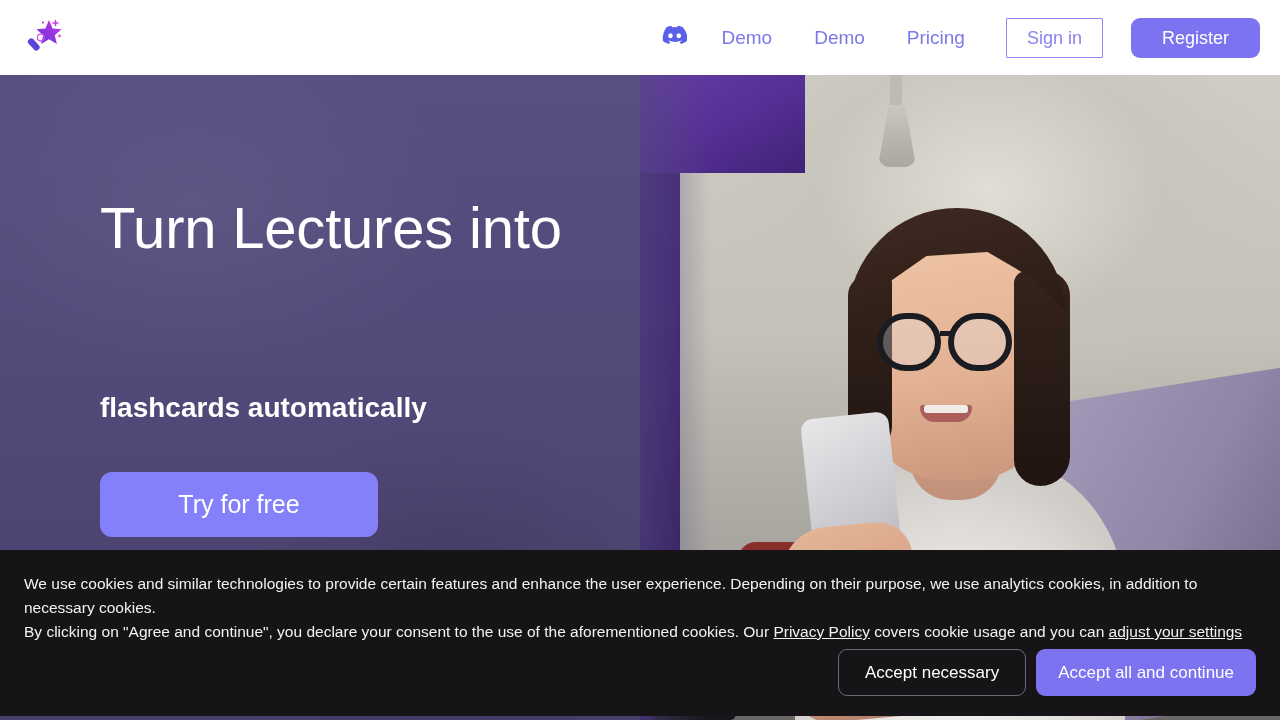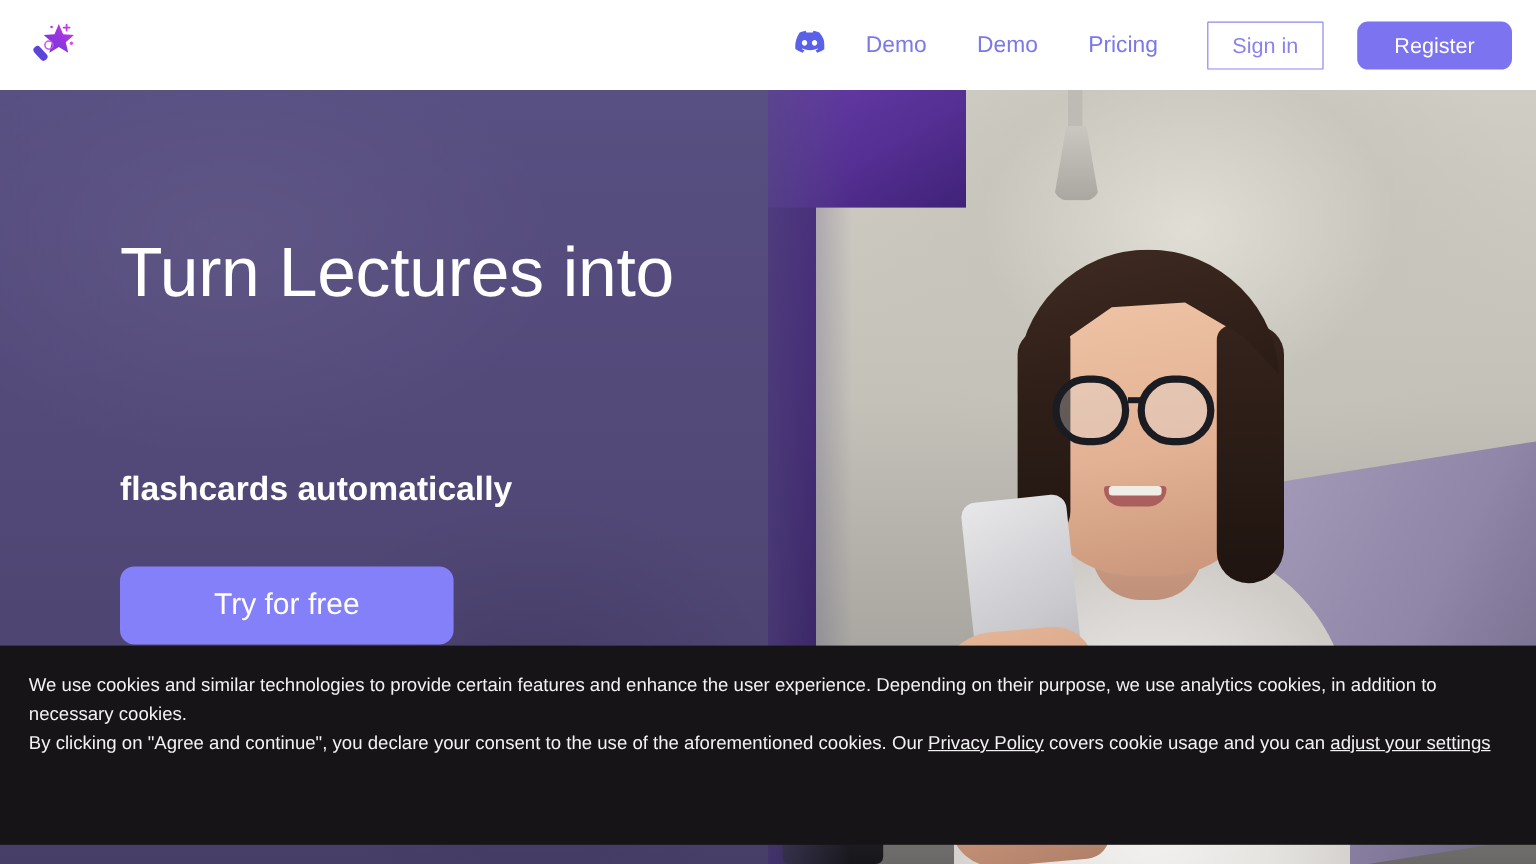--- a/index.html
+++ b/index.html
@@ -283,21 +283,21 @@
   .feature-item {
     display: flex; align-items: center; gap: 12px;
     margin-bottom: 13px;
     color: #ffffff;
     font-size: 22px;
   }
   .check-icon { flex: 0 0 auto; display: flex; }
 
   
   .cookie-banner {
-    position: absolute; left: 0; bottom: 16px;
+    position: absolute; left: 0; bottom: 4px;
     width: 1280px; height: 166px;
     background: #171418;
     z-index: 50;
     padding: 22px 24px 0 24px;
   }
   .cookie-text {
     color: #f2f2f2;
     font-size: 15.5px;
     line-height: 24px;
     max-width: 1232px;
@@ -451,15 +451,19 @@
       </div>
     </div>
   </div>
 
   <div class="cookie-banner">
     <div class="cookie-text">
       <p>We use cookies and similar technologies to provide certain features and enhance the user experience. Depending on their purpose, we use analytics cookies, in addition to necessary cookies.</p>
       <p><span>By clicking on "Agree and continue", you declare your consent to the use of the aforementioned cookies. Our </span><a class="cookie-link" href="#">Privacy Policy</a><span> covers cookie usage and you can </span><a class="cookie-link" href="#">adjust your settings</a></p>
     </div>
 
+    <div class="cookie-actions">
+      <button class="btn-accept-nec">Accept necessary</button>
+      <button class="btn-accept-all">Accept all and continue</button>
+    </div>
   </div>
 
 </div>
 
 </body></html>

